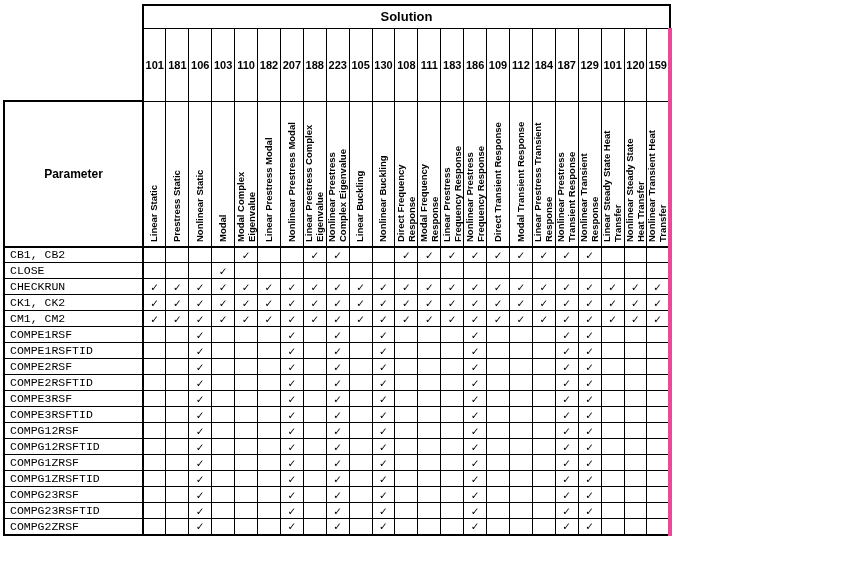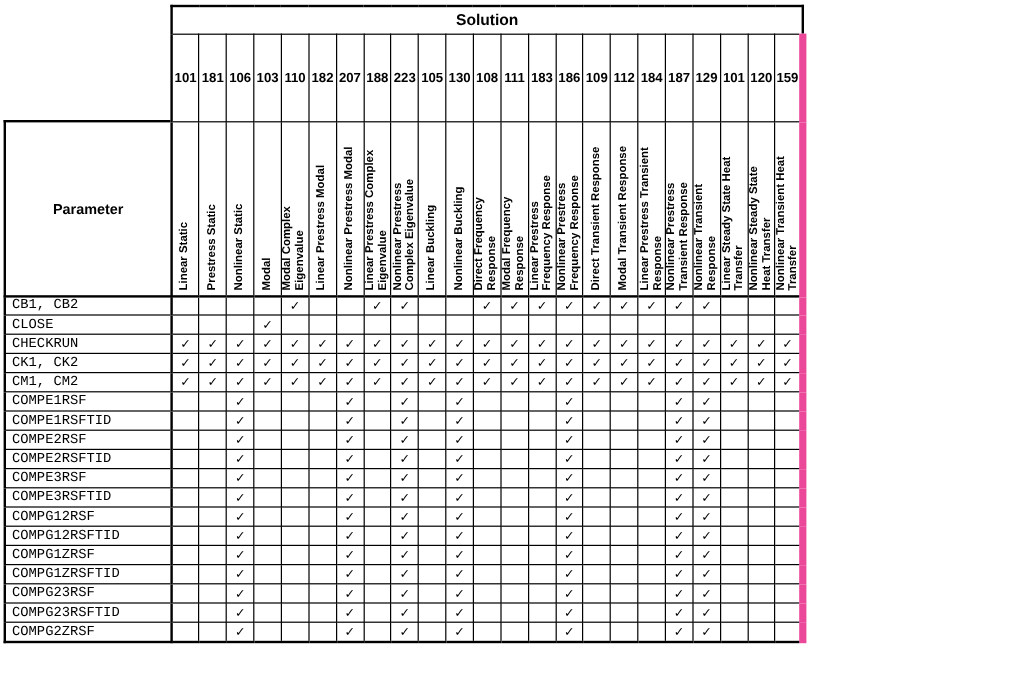--- a/index.html
+++ b/index.html
@@ -35,21 +35,21 @@
   
   .num {
     border: 1px solid #000;
     height: 73px;
     font-size: 11px;
     font-weight: bold;
     text-align: center;
     vertical-align: middle;
   }
   .num.first { border-left: 2px solid #000; }
-  .num.last, .lab.last, .ccell.last { border-right: 6px solid #ec4899; }
+  .num.last, .lab.last, .ccell.last { border-right: 4px solid #ec4899; }
   
   .phead {
     border: 2px solid #000;
     height: 144px;
     font-size: 12px;
     font-weight: bold;
     vertical-align: middle;
   }
   
   .lab {

